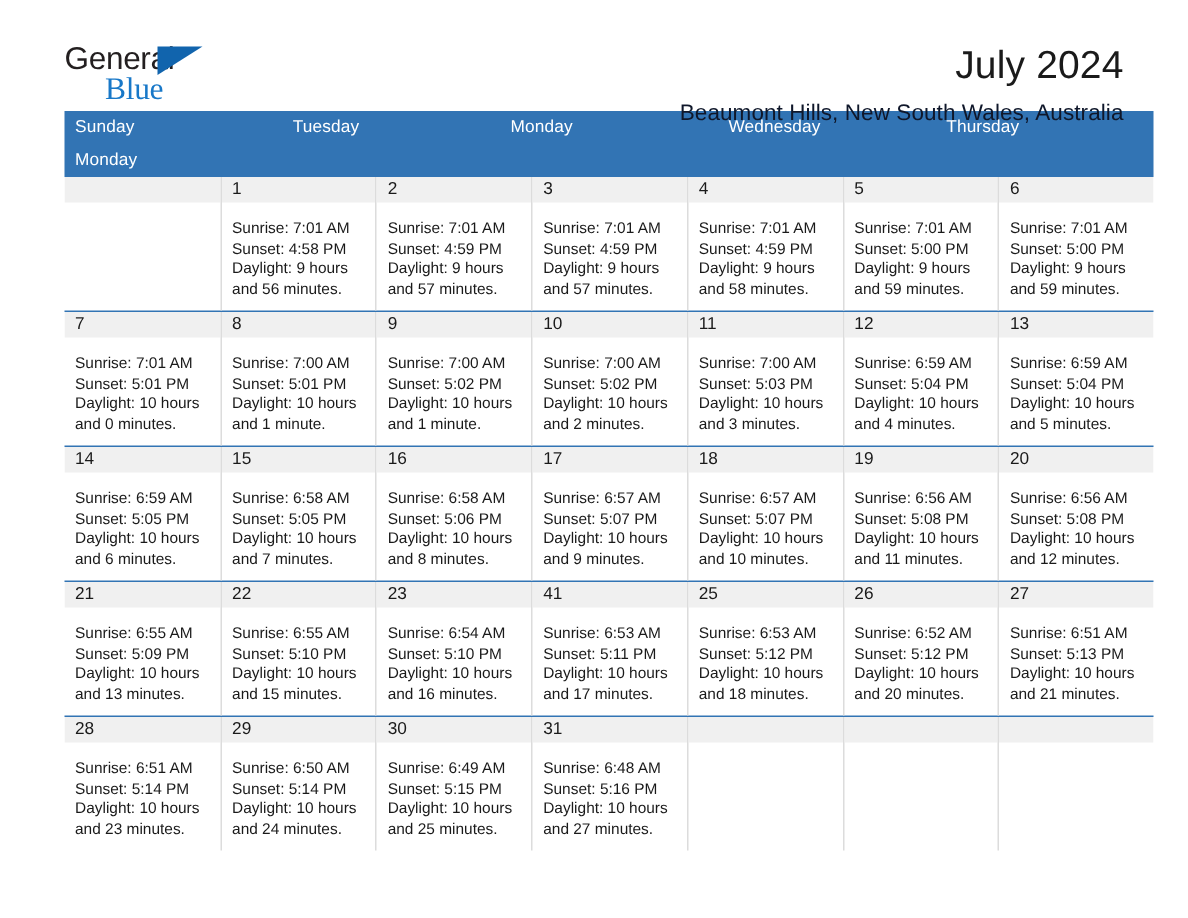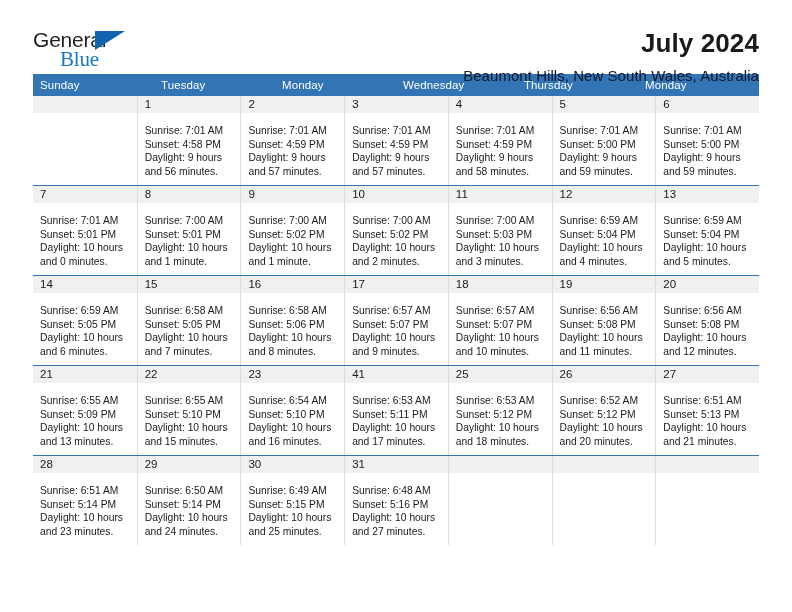--- a/index.html
+++ b/index.html
@@ -13,21 +13,21 @@
     height: 612px;
     font-family: "Liberation Sans", sans-serif;
     color: #1a1a1a;
     overflow: hidden;
   }
   .page {
     position: relative;
     width: 792px;
     height: 612px;
     box-sizing: border-box;
-    padding: 0 33px;
+    padding: 0 43px;
   }
 
   
   .top {
     display: flex;
     align-items: flex-start;
     justify-content: space-between;
     padding-top: 28px;
     height: 62px;
     box-sizing: border-box;
@@ -65,41 +65,41 @@
     height: 0;
     border-left: 30px solid #1164ad;
     border-bottom: 19px solid transparent;
   }
   .titles {
     text-align: right;
     flex: 1 1 auto;
   }
   .month-title {
     font-size: 26px;
-    font-weight: bold;
+    font-weight: normal;
     color: #1a1a1a;
     line-height: 30px;
     letter-spacing: 0.1px;
   }
   .location {
     font-size: 15px;
     color: #0f172a;
     line-height: 20px;
     margin-top: 8px;
     letter-spacing: 0.05px;
   }
 
   
   .calendar {
     margin-top: 12px;
     width: 726px;
   }
   .weekdays {
     display: grid;
-    grid-template-columns: repeat(6, 1fr);
+    grid-template-columns: repeat(5, 1fr);
     background: #3274b4;
   }
   .weekday {
     color: #ffffff;
     font-size: 11.5px;
     line-height: 20px;
     padding: 1px 0 1px 7px;
     box-sizing: border-box;
     letter-spacing: 0.1px;
   }

